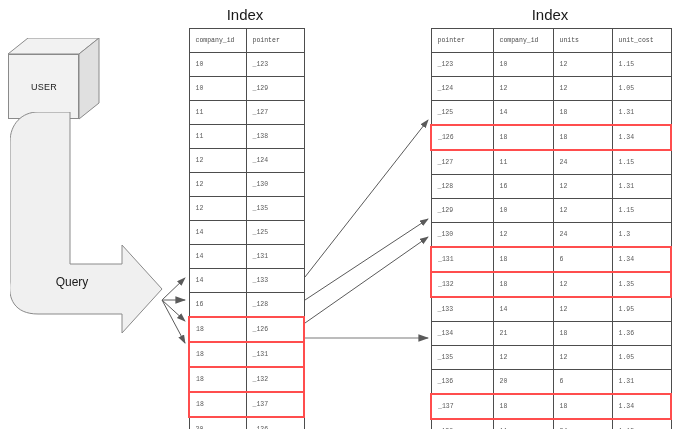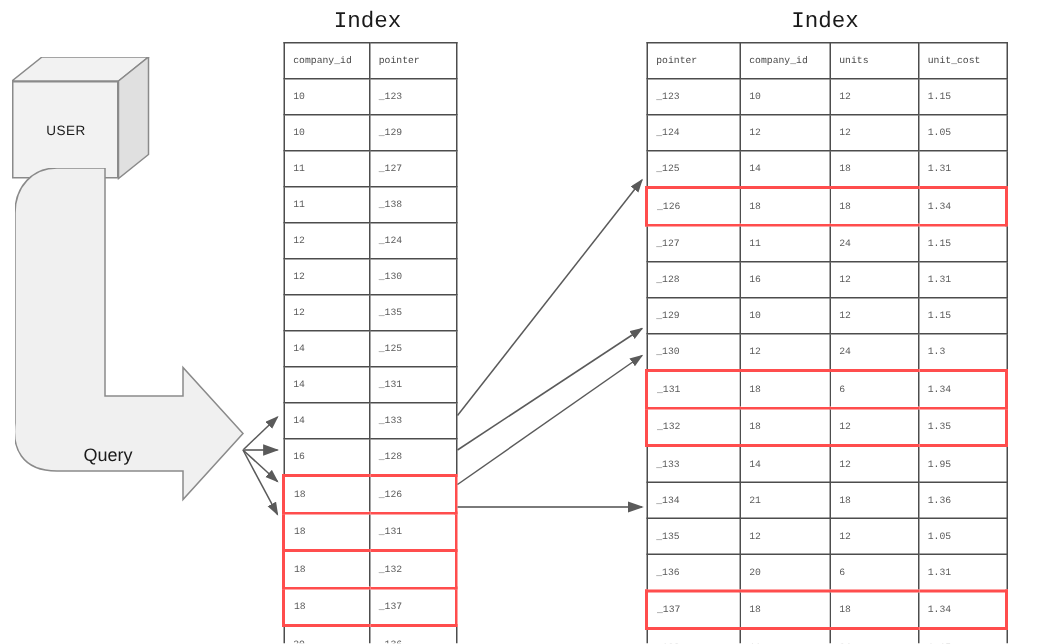--- a/index.html
+++ b/index.html
@@ -14,21 +14,21 @@
     background: #ffffff;
     font-family: "Liberation Sans", sans-serif;
     overflow: hidden;
   }
 
   
   .title {
     position: absolute;
     font-size: 15px;
     color: #1a1a1a;
-    font-family: Liberation Mono, monospace;
+    font-family: Liberation Sans, sans-serif;
     white-space: nowrap;
   }
   #index-title { left: 185px; top: 6px; width: 120px; text-align: center; }
   #table-title { left: 490px; top: 6px; width: 120px; text-align: center; }
 
   
   .grid {
     position: absolute;
     border-collapse: collapse;
     background: #ffffff;
@@ -90,21 +90,21 @@
     color: #1a1a1a;
     font-family: "Liberation Sans", sans-serif;
     letter-spacing: 0.3px;
   }
 
   
   #query-arrow { position: absolute; left: 10px; top: 112px; }
   #query-label {
     position: absolute;
     left: 32px;
-    top: 296px;
+    top: 275px;
     width: 80px;
     text-align: center;
     font-size: 12px;
     color: #1a1a1a;
     font-family: "Liberation Sans", sans-serif;
     pointer-events: none;
   }
 
   
   #connectors {

